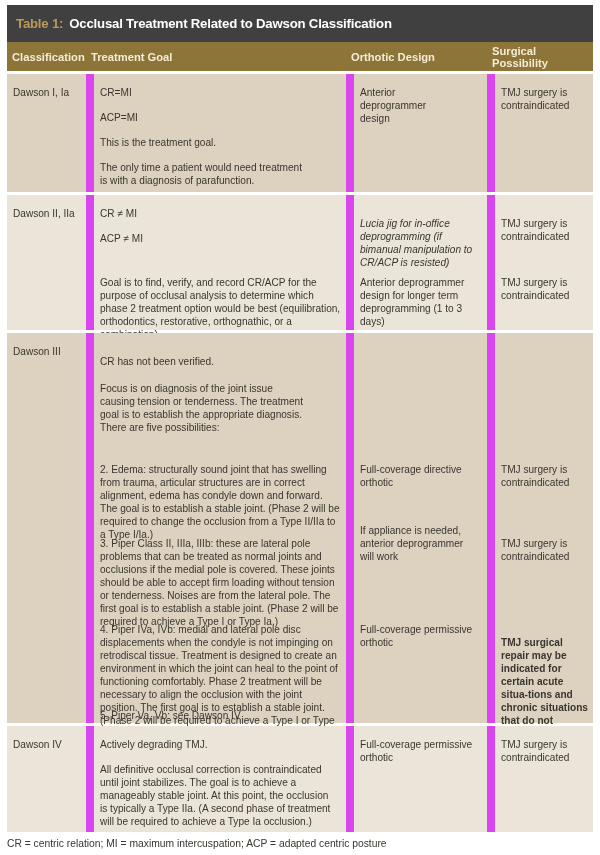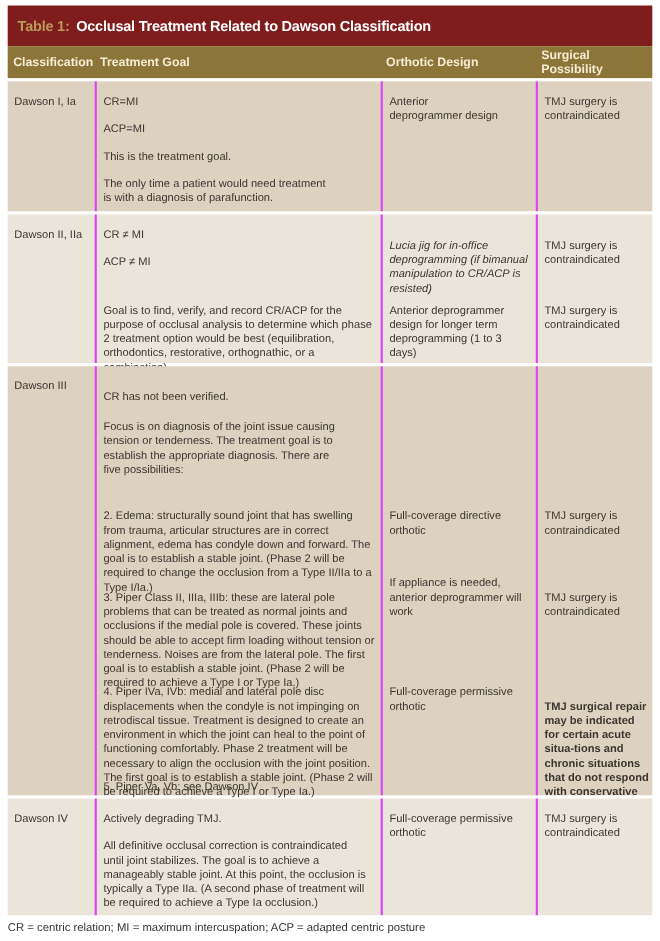--- a/index.html
+++ b/index.html
@@ -1,29 +1,29 @@
 <!DOCTYPE html>
 <html><head>
 <meta charset="utf-8">
 <style>
   html, body { margin: 0; padding: 0; background: #ffffff; }
   body { width: 600px; height: 855px; position: relative; overflow: hidden;
          font-family: "Liberation Sans", "DejaVu Sans", sans-serif; color: #3a3530; }
   .wrap { position: absolute; left: 7px; top: 5px; width: 586px; }
-  .title-bar { background: #7f1d1d; height: 37px; display: flex; align-items: center; padding-left: 9px;
+  .title-bar { background: #404040; height: 37px; display: flex; align-items: center; padding-left: 9px;
                font-family: "Liberation Sans", sans-serif; font-weight: bold; font-size: 13.2px; letter-spacing: -0.2px; }
   .title-label { color: #b99a5a; margin-right: 6px; }
   .title-text { color: #ffffff; }
   .header { background: #8d7438; height: 29px; display: flex; align-items: center;
             color: #f5ecd6; font-weight: bold; font-size: 11.2px; }
   .hcell { box-sizing: border-box; padding-left: 5px; }
   .c1 { width: 79px; } .c2 { width: 260px; } .c3 { width: 141px; } .c4 { width: 106px; }
   .row { display: flex; margin-top: 3px; font-size: 10.1px; line-height: 13px; }
   .row .cell { box-sizing: border-box; padding: 12px 6px 0 6px; position: relative; }
-  .row .cell + .cell { border-left: 2px solid #d946ef; }
+  .row .cell + .cell { border-left: 8px solid #d946ef; }
   .row.dark .cell { background: #dcd2bf; }
   .row.light .cell { background: #ebe5d9; }
   .p { margin: 0 0 12px 0; }
   .abs { position: absolute; left: 6px; right: 4px; }
   .footnote { position: absolute; left: 7px; top: 838px; font-size: 10.3px; color: #3a3530; }
 </style>
 </head>
 <body>
 
 <div class="wrap">

